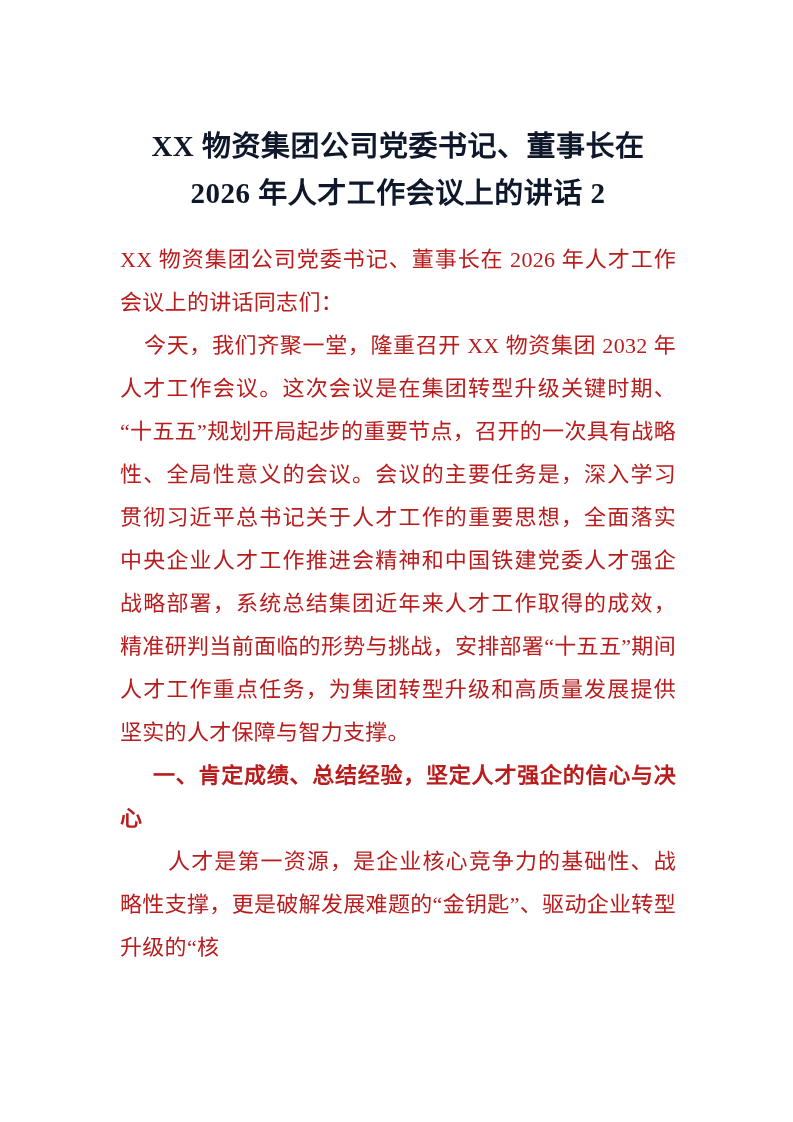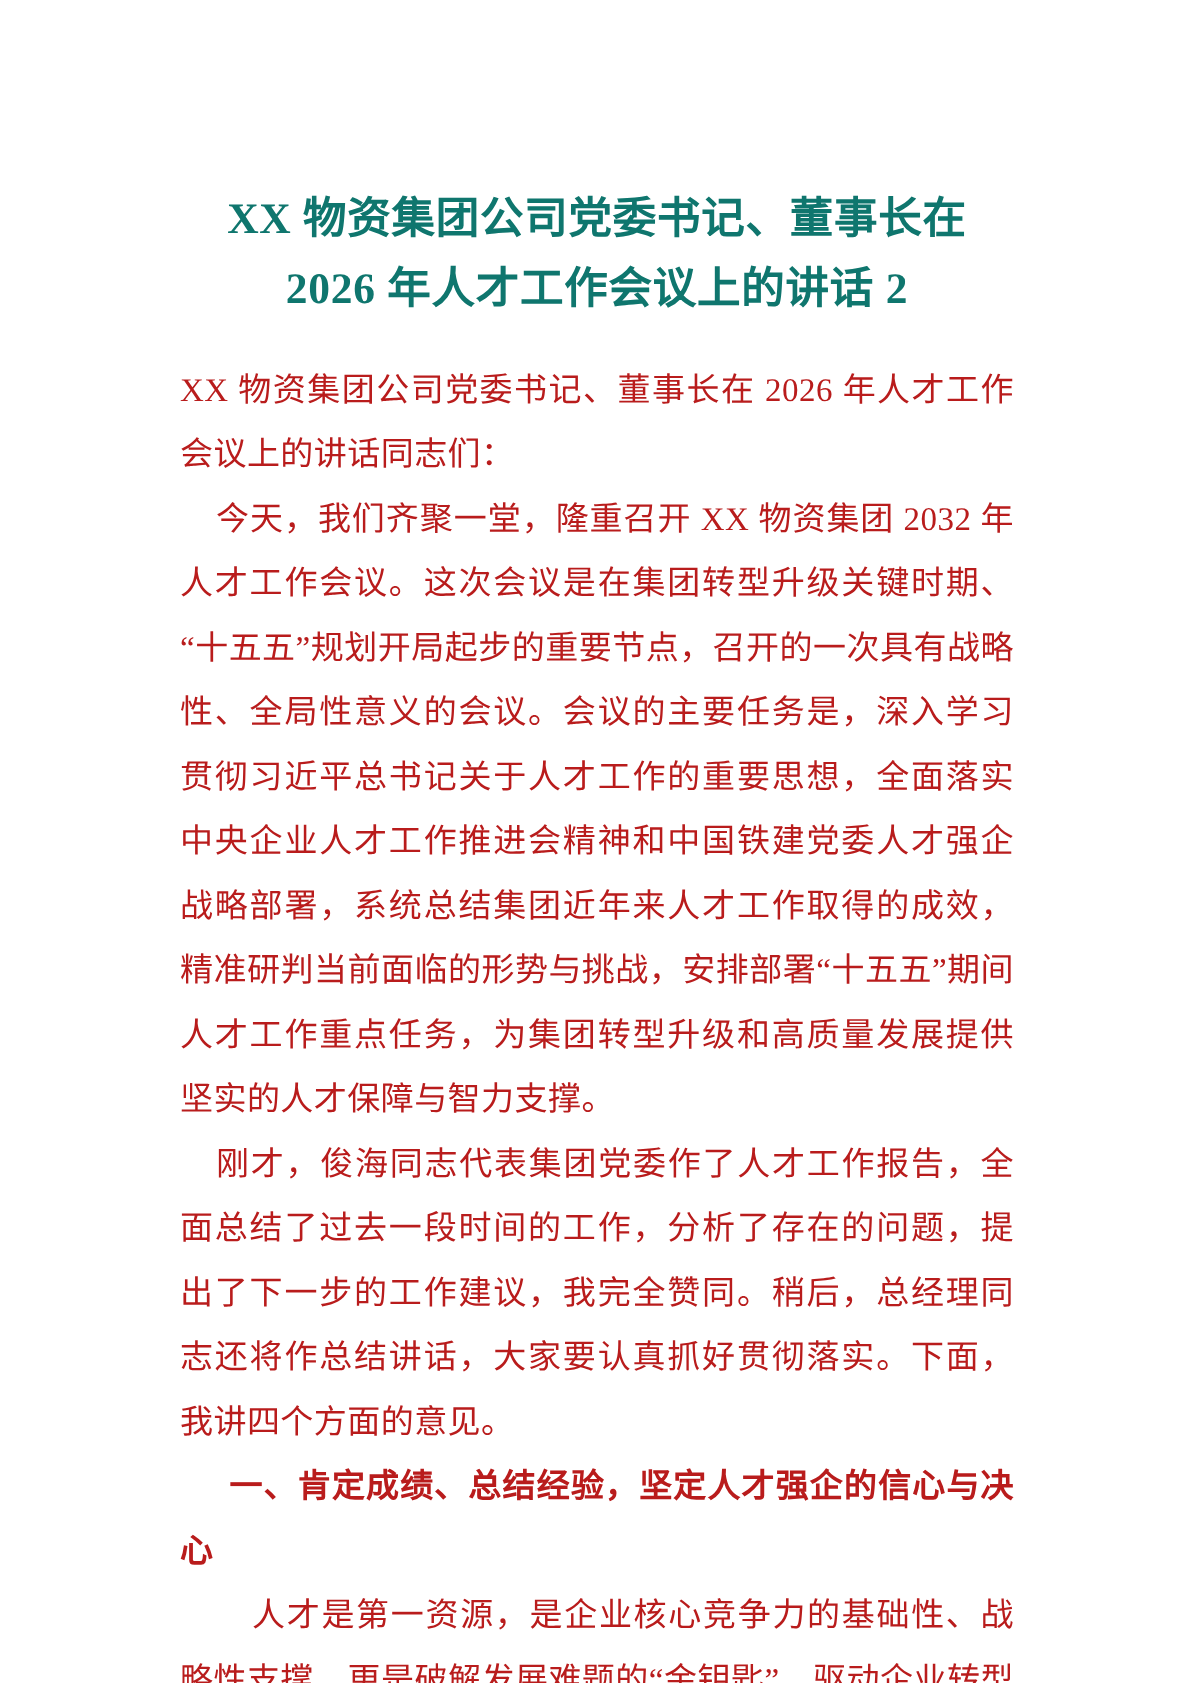--- a/index.html
+++ b/index.html
@@ -19,21 +19,21 @@
   .content {
     box-sizing: border-box;
     padding: 123px 117px 0 120px;
   }
   .doc-title {
     margin: 0 0 21px 0;
     font-size: 29px;
     line-height: 47px;
     font-weight: bold;
     text-align: center;
-    color: #0f766e;
+    color: #0f172a;
     letter-spacing: 0.5px;
   }
   .paragraphs p {
     margin: 0;
     font-size: 22px;
     line-height: 43px;
     color: #b91c1c;
     text-align: justify;
     text-justify: inter-ideograph;
     letter-spacing: 0.3px;
@@ -47,18 +47,17 @@
 </style>
 </head>
 <body>
 
 <div class="page">
   <div class="content">
     <h1 class="doc-title">XX 物资集团公司党委书记、董事长在 2026 年人才工作会议上的讲话 2</h1>
     <div class="paragraphs">
         <p class="kind-plain">XX 物资集团公司党委书记、董事长在 2026 年人才工作会议上的讲话同志们：</p>
         <p class="kind-indent1">今天，我们齐聚一堂，隆重召开 XX 物资集团 2032 年人才工作会议。这次会议是在集团转型升级关键时期、“十五五”规划开局起步的重要节点，召开的一次具有战略性、全局性意义的会议。会议的主要任务是，深入学习贯彻习近平总书记关于人才工作的重要思想，全面落实中央企业人才工作推进会精神和中国铁建党委人才强企战略部署，系统总结集团近年来人才工作取得的成效，精准研判当前面临的形势与挑战，安排部署“十五五”期间人才工作重点任务，为集团转型升级和高质量发展提供坚实的人才保障与智力支撑。</p>
-        <p class="kind-indent1">刚才，俊海同志代表集团党委作了人才工作报告，全面总结了过去一段时间的工作，分析了存在的问题，提出了下一步的工作建议，我完全赞同。稍后，总经理同志还将作总结讲话，大家要认真抓好贯彻落实。下面，我讲四个方面的意见。</p>
         <p class="kind-heading">一、肯定成绩、总结经验，坚定人才强企的信心与决心</p>
         <p class="kind-indent2">人才是第一资源，是企业核心竞争力的基础性、战略性支撑，更是破解发展难题的“金钥匙”、驱动企业转型升级的“核</p>
       </div>
   </div>
 </div>
 
 </body></html>

